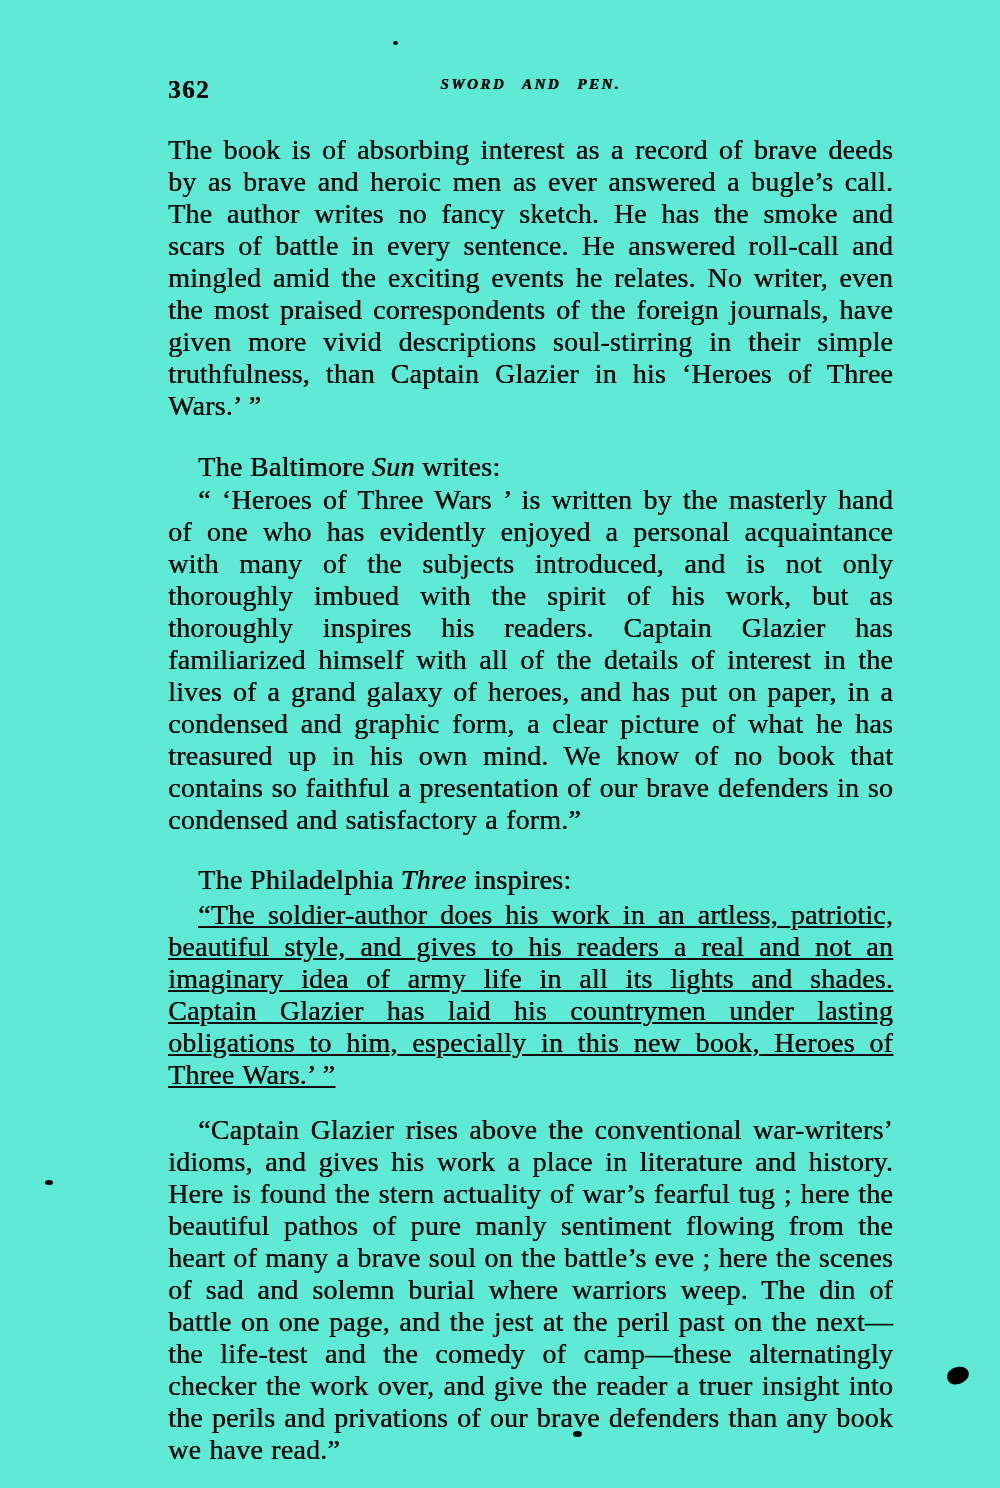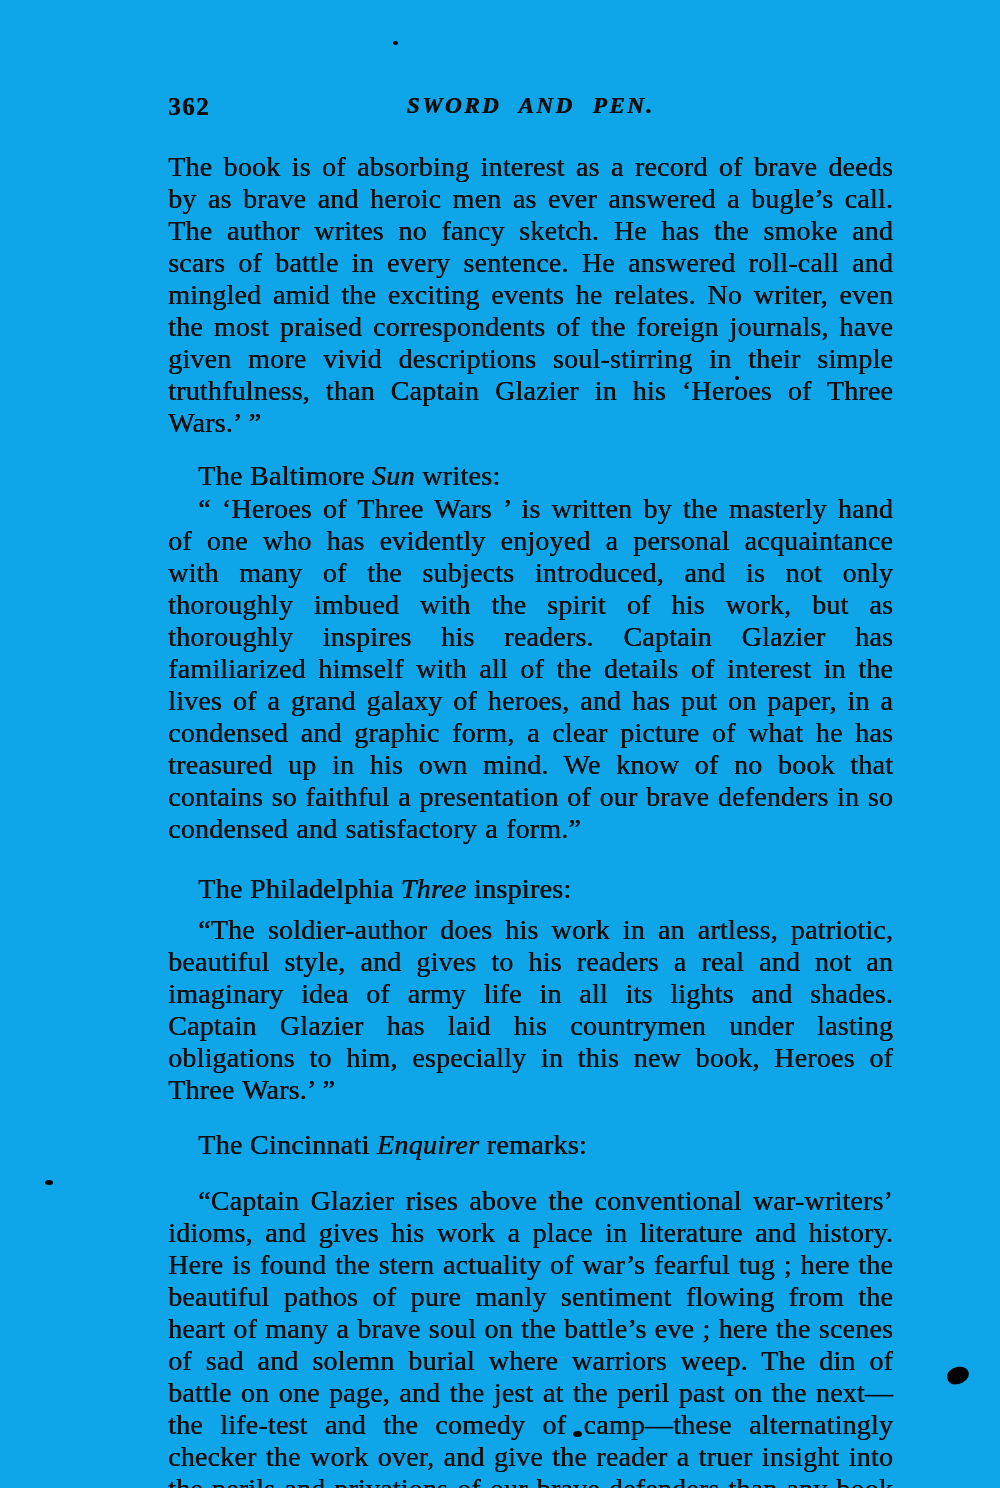--- a/index.html
+++ b/index.html
@@ -4,21 +4,21 @@
 <style>
   html, body {
     margin: 0;
     padding: 0;
     background: #ffffff;
   }
   .page {
     position: relative;
     width: 1000px;
     height: 1488px;
-    background: #0ea5e9;
+    background: #5eead4;
     color: #0d0d0d;
     font-family: "Liberation Serif", "DejaVu Serif", serif;
     overflow: hidden;
   }
   .content {
     position: absolute;
     left: 168px;
     top: 76px;
     width: 725px;
   }
@@ -31,27 +31,26 @@
     left: 0;
     top: 0;
     font-size: 25px;
     font-weight: bold;
     letter-spacing: 1.5px;
     text-shadow: 0.6px 0 0 currentColor;
   }
   .head-title {
     display: block;
     text-align: center;
-    font-size: 23px;
+    font-size: 15px;
     font-weight: bold;
     font-style: italic;
     letter-spacing: 2.5px;
     word-spacing: 10px;
     text-shadow: 0.7px 0 0 currentColor;
-    margin-top: 17px;
   }
   .body-par {
     margin: 0;
     font-size: 28px;
     line-height: 32px;
     text-align: justify;
     letter-spacing: 0.2px;
     word-spacing: 1px;
     text-shadow: 0.4px 0 0 currentColor;
   }
@@ -60,24 +59,24 @@
   .section-heading {
     margin: 0;
     padding-left: 30px;
     font-size: 28px;
     font-weight: normal;
     line-height: 34px;
     letter-spacing: 0.3px;
     text-shadow: 0.6px 0 0 currentColor;
   }
   .section-heading em { font-style: italic; }
-  #heading-0 { margin-top: 20px; }
+  #heading-0 { margin-top: 28px; }
   #quote-0   { }
   #heading-1 { margin-top: 27px; }
-  #quote-1   { margin-top: 8px; }
+  #quote-1   { margin-top: 2px; text-decoration: underline; }
   #heading-2 { margin-top: 22px; }
   #quote-2   { margin-top: 23px; }
 
   .speck, .blot {
     position: absolute;
     background: #000;
   }
   .speck { border-radius: 50%; }
   #speck-a { left: 393px; top: 41px;  width: 5px;  height: 4px; }
   #speck-b { left: 735px; top: 376px; width: 4px;  height: 4px; }
@@ -102,21 +101,20 @@
     </header>
 
     <p class="body-par intro">The book is of absorbing interest as a record of brave deeds by as brave and heroic men as ever answered a bugle’s call.  The author writes no fancy sketch.  He has the smoke and scars of battle in every sentence.  He answered roll-call and mingled amid the exciting events he relates.  No writer, even the most praised correspondents of the foreign journals, have given more vivid descriptions soul-stirring in their simple truthfulness, than Captain Glazier in his ‘Heroes of Three Wars.’ ”</p>
 
     <h2 class="section-heading" id="heading-0"><span>The Baltimore </span><em>Sun</em><span> writes:</span></h2>
     <p class="body-par quote" id="quote-0">“ ‘Heroes of Three Wars ’ is written by the masterly hand of one who has evidently enjoyed a personal acquaintance with many of the subjects introduced, and is not only thoroughly imbued with the spirit of his work, but as thoroughly inspires his readers.  Captain Glazier has familiarized himself with all of the details of interest in the lives of a grand galaxy of heroes, and has put on paper, in a condensed and graphic form, a clear picture of what he has treasured up in his own mind.  We know of no book that contains so faithful a presentation of our brave defenders in so condensed and satisfactory a form.”</p>
 
     <h2 class="section-heading" id="heading-1"><span>The Philadelphia </span><em>Three</em><span> inspires:</span></h2>
     <p class="body-par quote" id="quote-1">“The soldier-author does his work in an artless, patriotic, beautiful style, and gives to his readers a real and not an imaginary idea of army life in all its lights and shades.  Captain Glazier has laid his countrymen under lasting obligations to him, especially in this new book,  Heroes of Three Wars.’ ”</p>
 
-    <h2 class="section-heading" id="heading-2"><span>The Cincinnati </span><em>Enquirer</em><span> remarks:</span></h2>
     <p class="body-par quote" id="quote-2">“Captain Glazier rises above the conventional war-writers’ idioms, and gives his work a place in literature and history.  Here is found the stern actuality of war’s fearful tug ; here the beautiful pathos of pure manly sentiment flowing from the heart of many a brave soul on the battle’s eve ; here the scenes of sad and solemn burial where warriors weep.  The din of battle on one page, and the jest at the peril past on the next—the life-test and the comedy of camp—these alternatingly checker the work over, and give the reader a truer insight into the perils and privations of our brave defenders than any book we have read.”</p>
 
   </div>
 
   <span class="speck" id="speck-a"></span>
   <span class="speck" id="speck-b"></span>
   <span class="speck" id="speck-c"></span>
   <span class="speck" id="speck-d"></span>
   <span class="blot"></span>
 </div>

